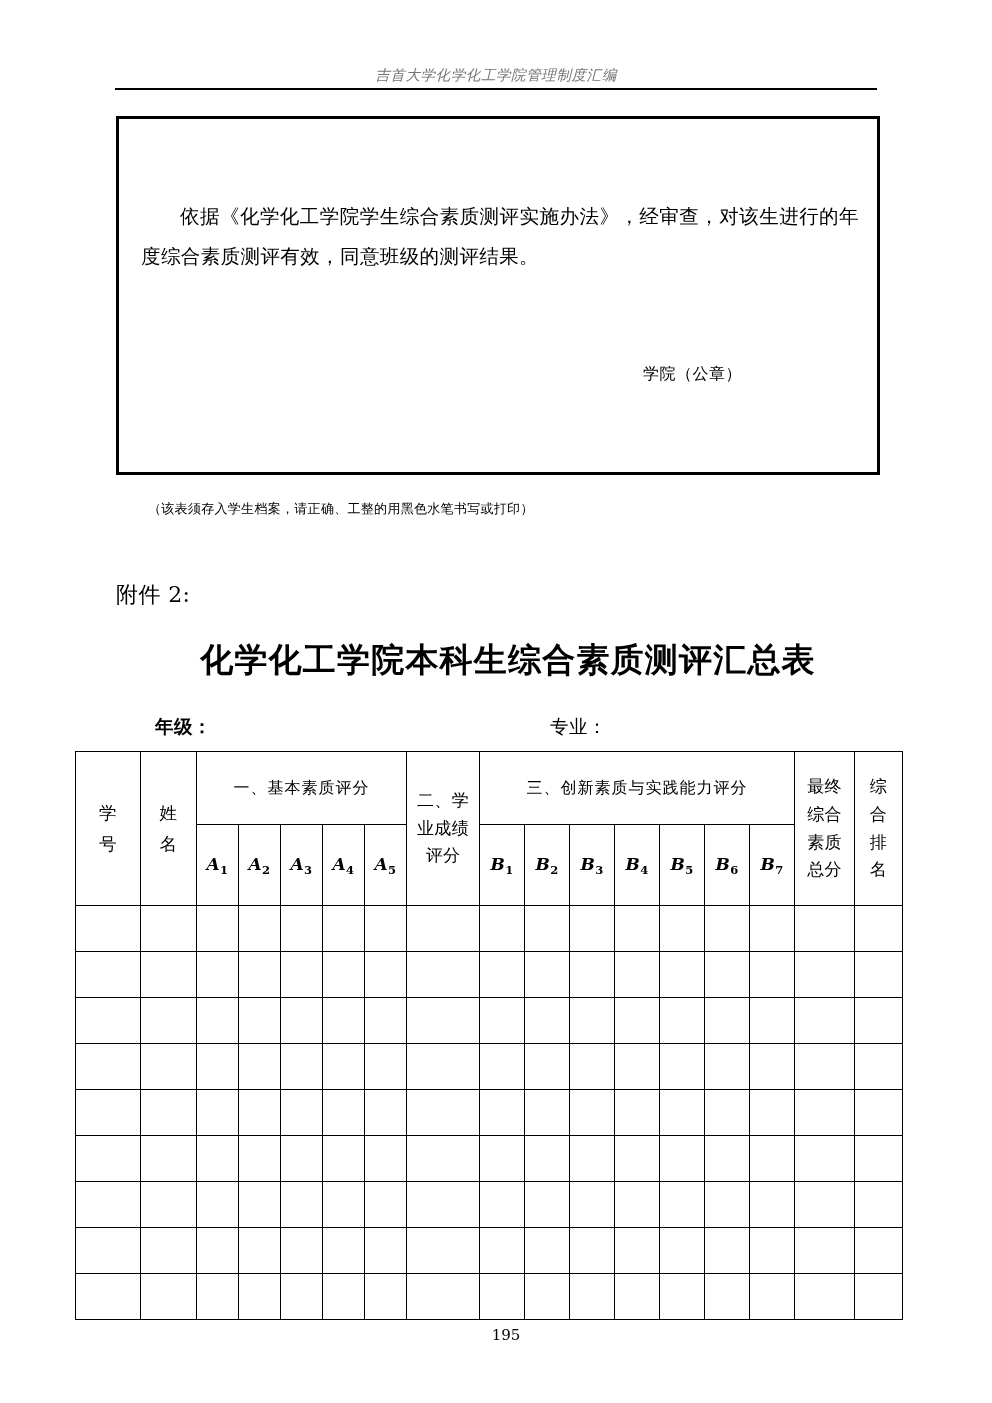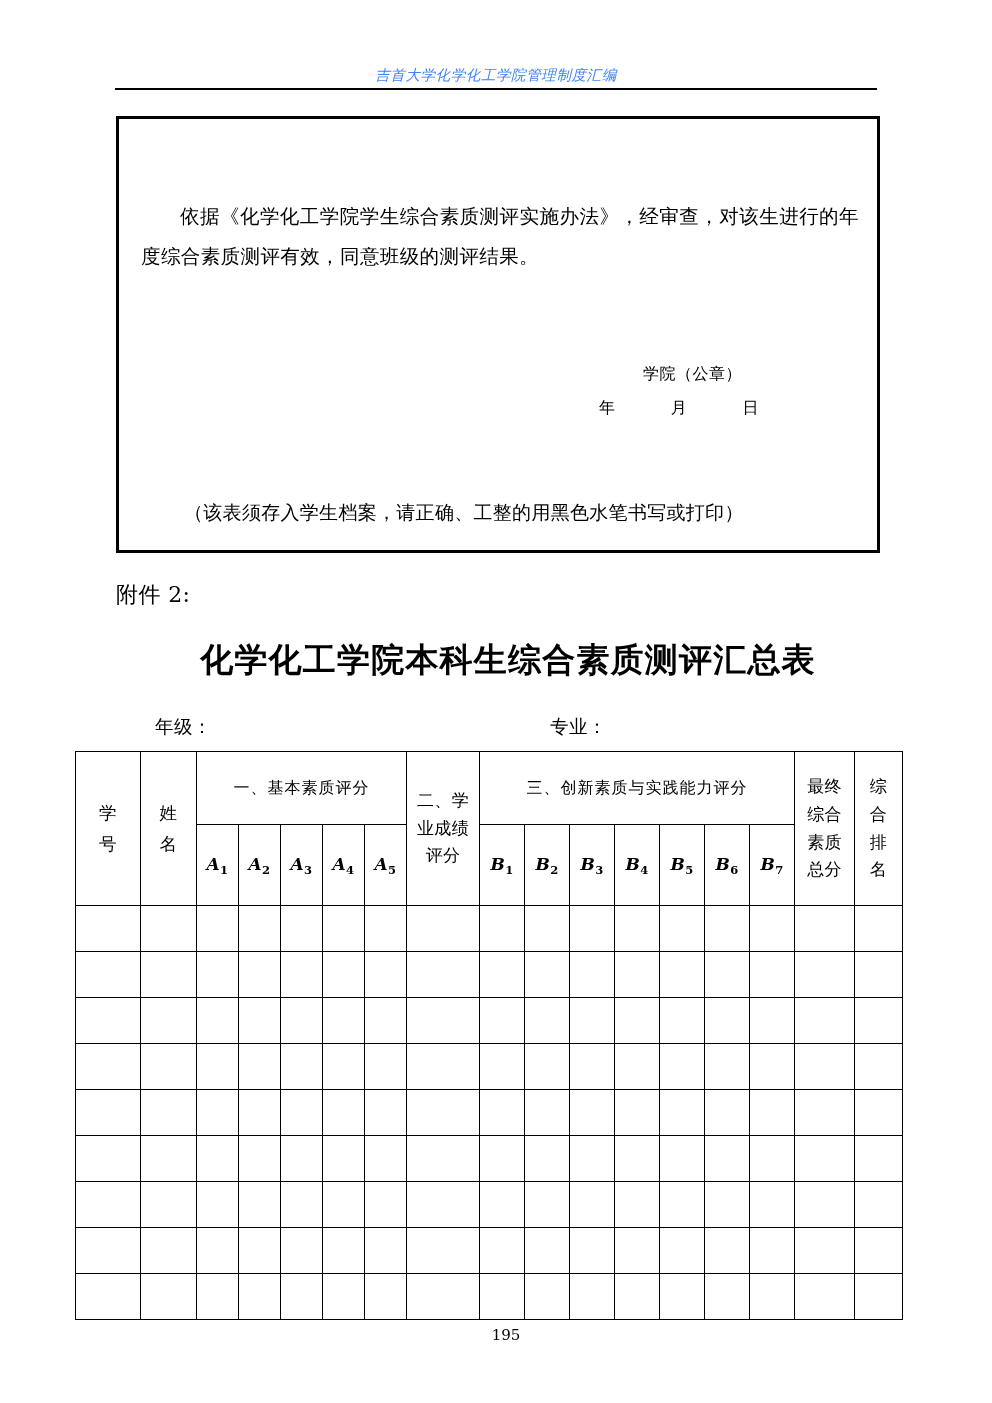--- a/index.html
+++ b/index.html
@@ -20,38 +20,38 @@
   .page-header {
     position: absolute;
     left: 0;
     top: 66px;
     width: 992px;
     text-align: center;
     font-family: "DejaVu Serif", "Liberation Serif", serif;
     font-style: italic;
     font-size: 14.5px;
     letter-spacing: 0.6px;
-    color: #3b82f6;
+    color: #737373;
   }
   .header-rule {
     position: absolute;
     left: 115px;
     top: 88px;
     width: 762px;
     height: 0;
     border-top: 2.6px solid #000;
   }
 
   
   .statement-box {
     position: absolute;
     left: 116px;
     top: 116px;
     width: 764px;
-    height: 437px;
+    height: 359px;
     border: 3px solid #000;
     box-sizing: border-box;
   }
   .statement-para {
     position: absolute;
     left: 22px;
     top: 78px;
     width: 718px;
     font-size: 19.5px;
     line-height: 2.05;
@@ -76,24 +76,23 @@
     letter-spacing: 0.5px;
   }
   .sign-date span { display: inline-block; }
   .sign-gap { width: 44px; }
 
   
   .box-note {
     position: absolute;
     left: 148px;
     top: 500px;
-    font-size: 19px;
+    font-size: 13px;
     letter-spacing: 0.3px;
     white-space: nowrap;
-    margin-left: 36px;
   }
 
   
   .attachment-label {
     position: absolute;
     left: 116px;
     top: 580px;
     font-size: 22px;
     letter-spacing: 0.4px;
   }
@@ -113,21 +112,21 @@
 
   
   .meta-line {
     position: absolute;
     top: 714px;
     left: 0;
     width: 992px;
     font-size: 18.5px;
     letter-spacing: 0.4px;
   }
-  .meta-grade { position: absolute; left: 155px; }
+  .meta-grade { position: absolute; left: 155px; font-weight: bold; }
   .meta-major { position: absolute; left: 550px; }
 
   
   .summary-table {
     position: absolute;
     left: 75px;
     top: 751px;
     border-collapse: collapse;
     table-layout: fixed;
   }
@@ -183,27 +182,20 @@
 </head>
 <body>
 
 <div class="page-header">吉首大学化学化工学院管理制度汇编</div>
 <div class="header-rule"></div>
 
 <div class="statement-box">
   <div class="statement-para">依据《化学化工学院学生综合素质测评实施办法》，经审查，对该生进行的年度综合素质测评有效，同意班级的测评结果。</div>
   <div class="sign-block">
     <div class="sign-org">学院（公章）</div>
-    <div class="sign-date">
-      <span>年</span>
-      <span class="sign-gap"></span>
-      <span>月</span>
-      <span class="sign-gap"></span>
-      <span>日</span>
-    </div>
   </div>
 </div>
 
 <div class="box-note">（该表须存入学生档案，请正确、工整的用黑色水笔书写或打印）</div>
 
 <div class="attachment-label">附件 2:</div>
 
 <div class="form-title">化学化工学院本科生综合素质测评汇总表</div>
 
 <div class="meta-line">

